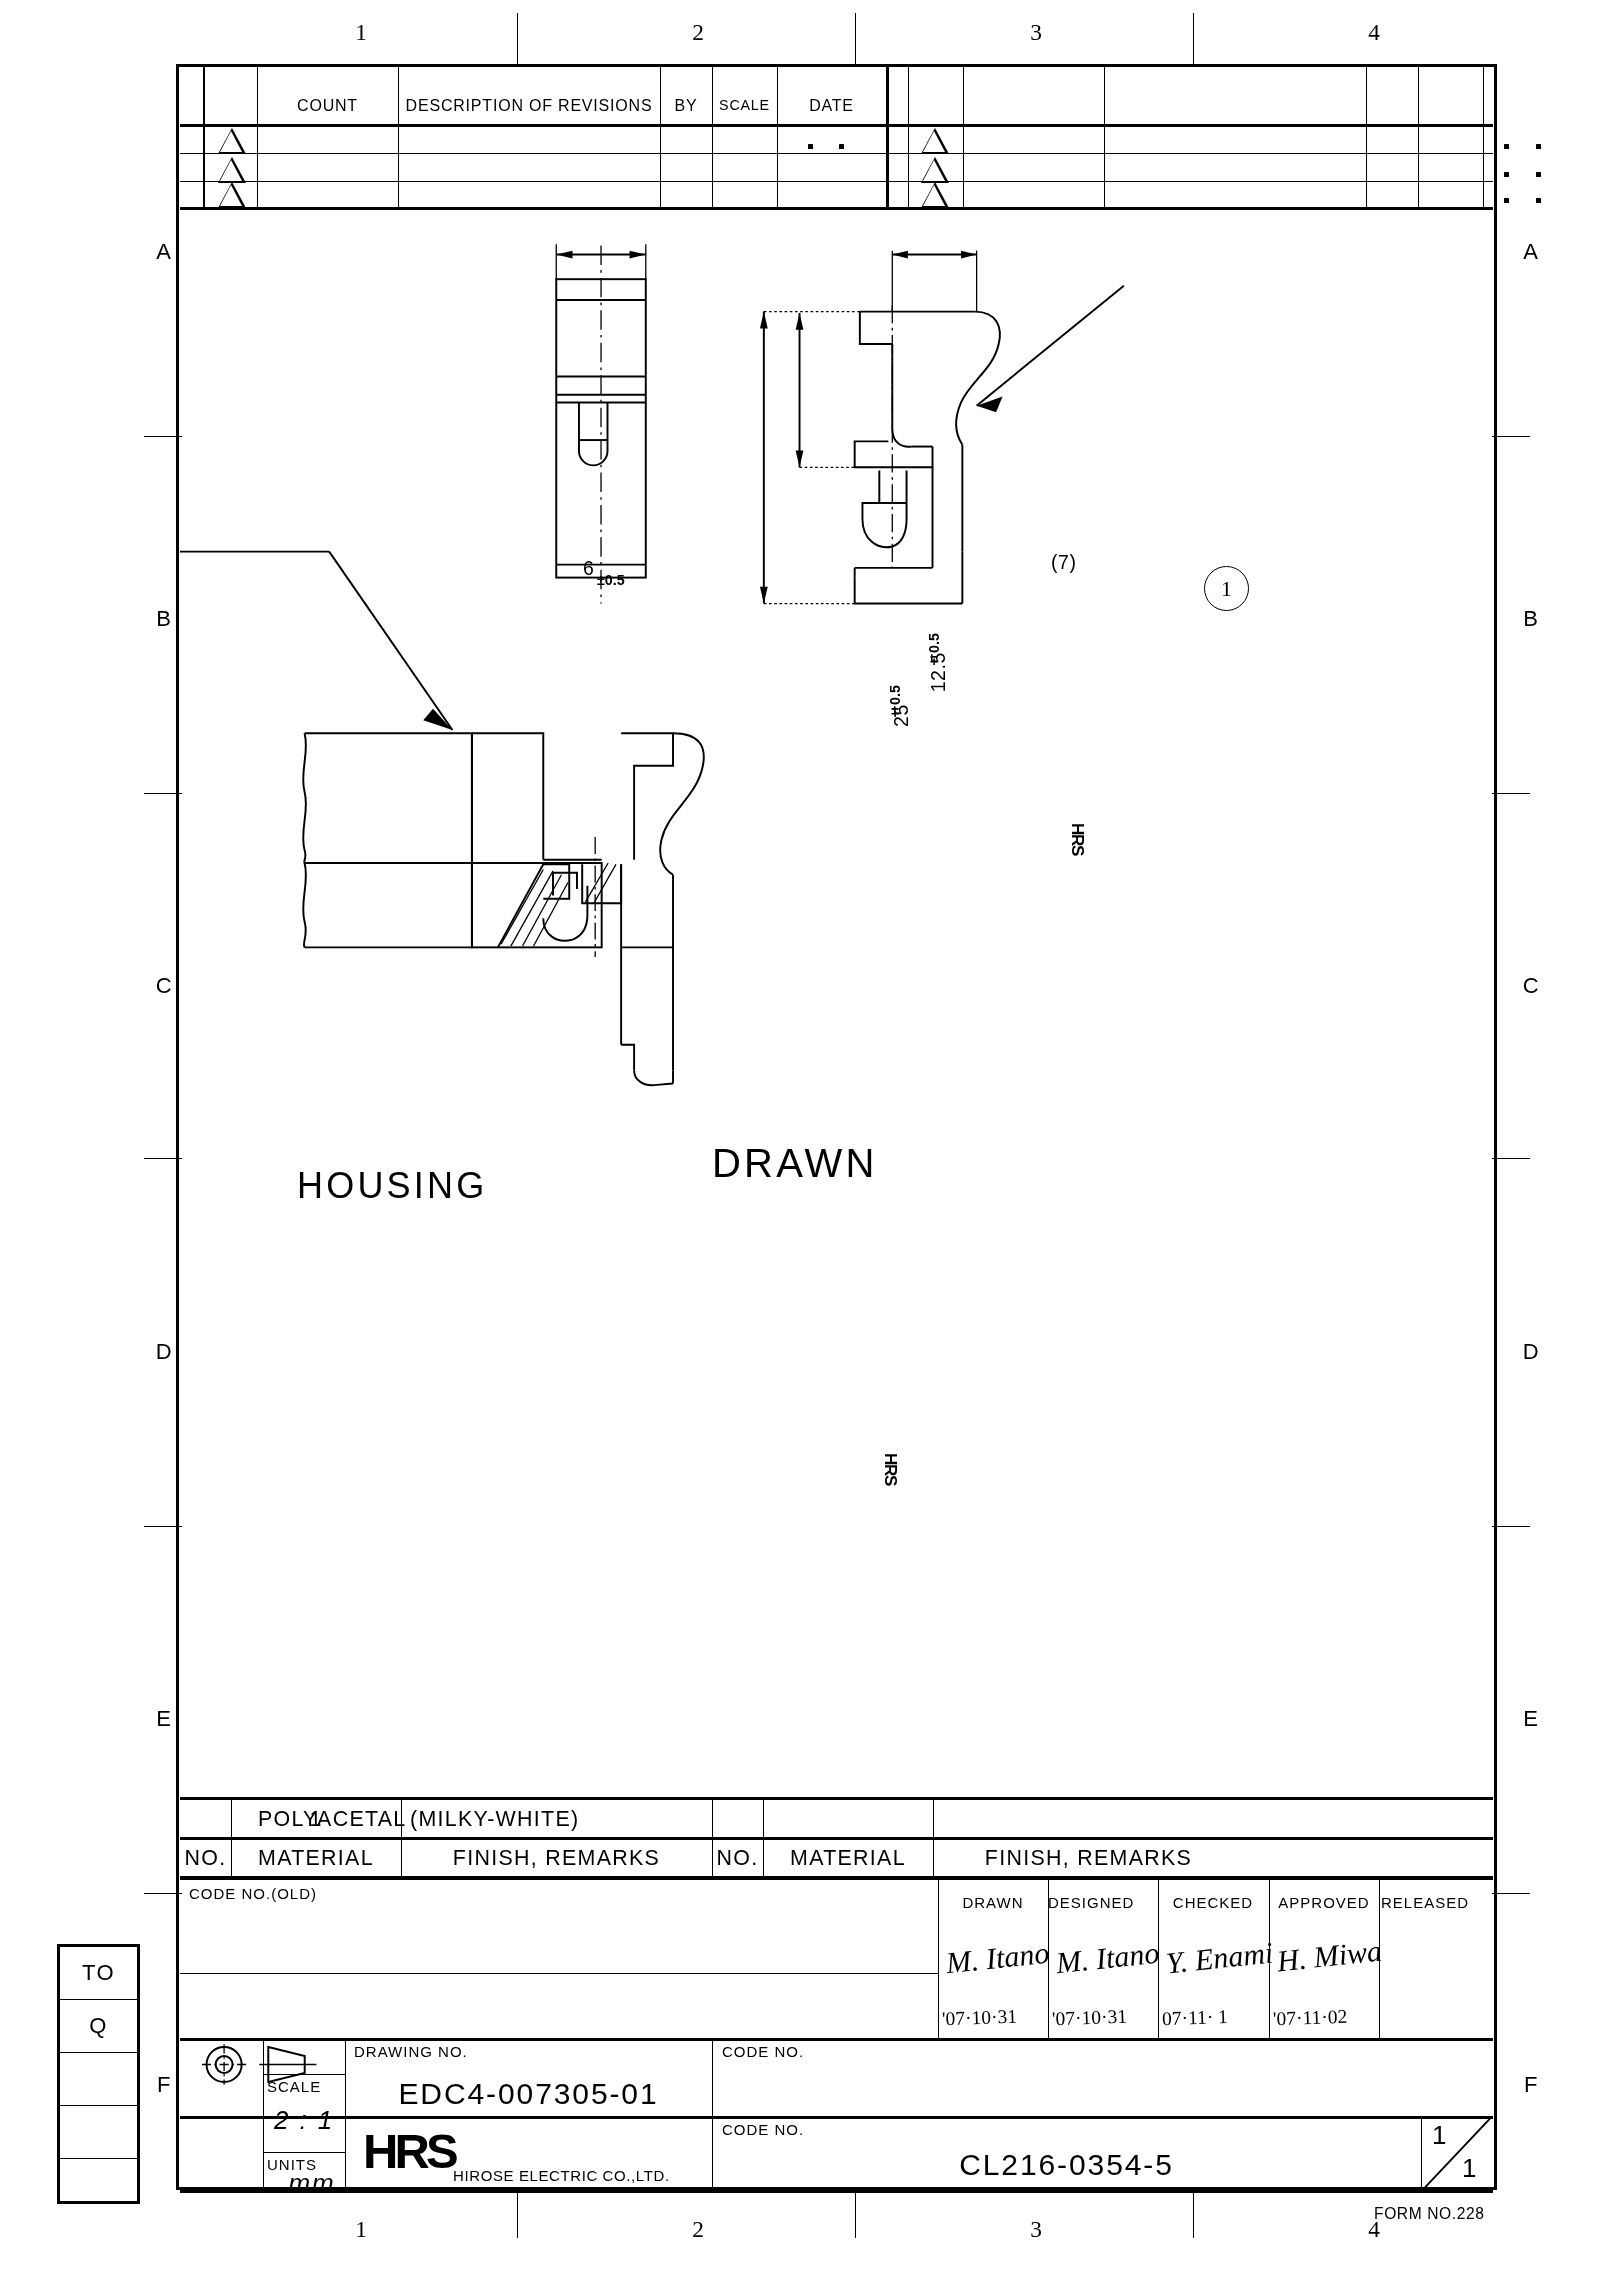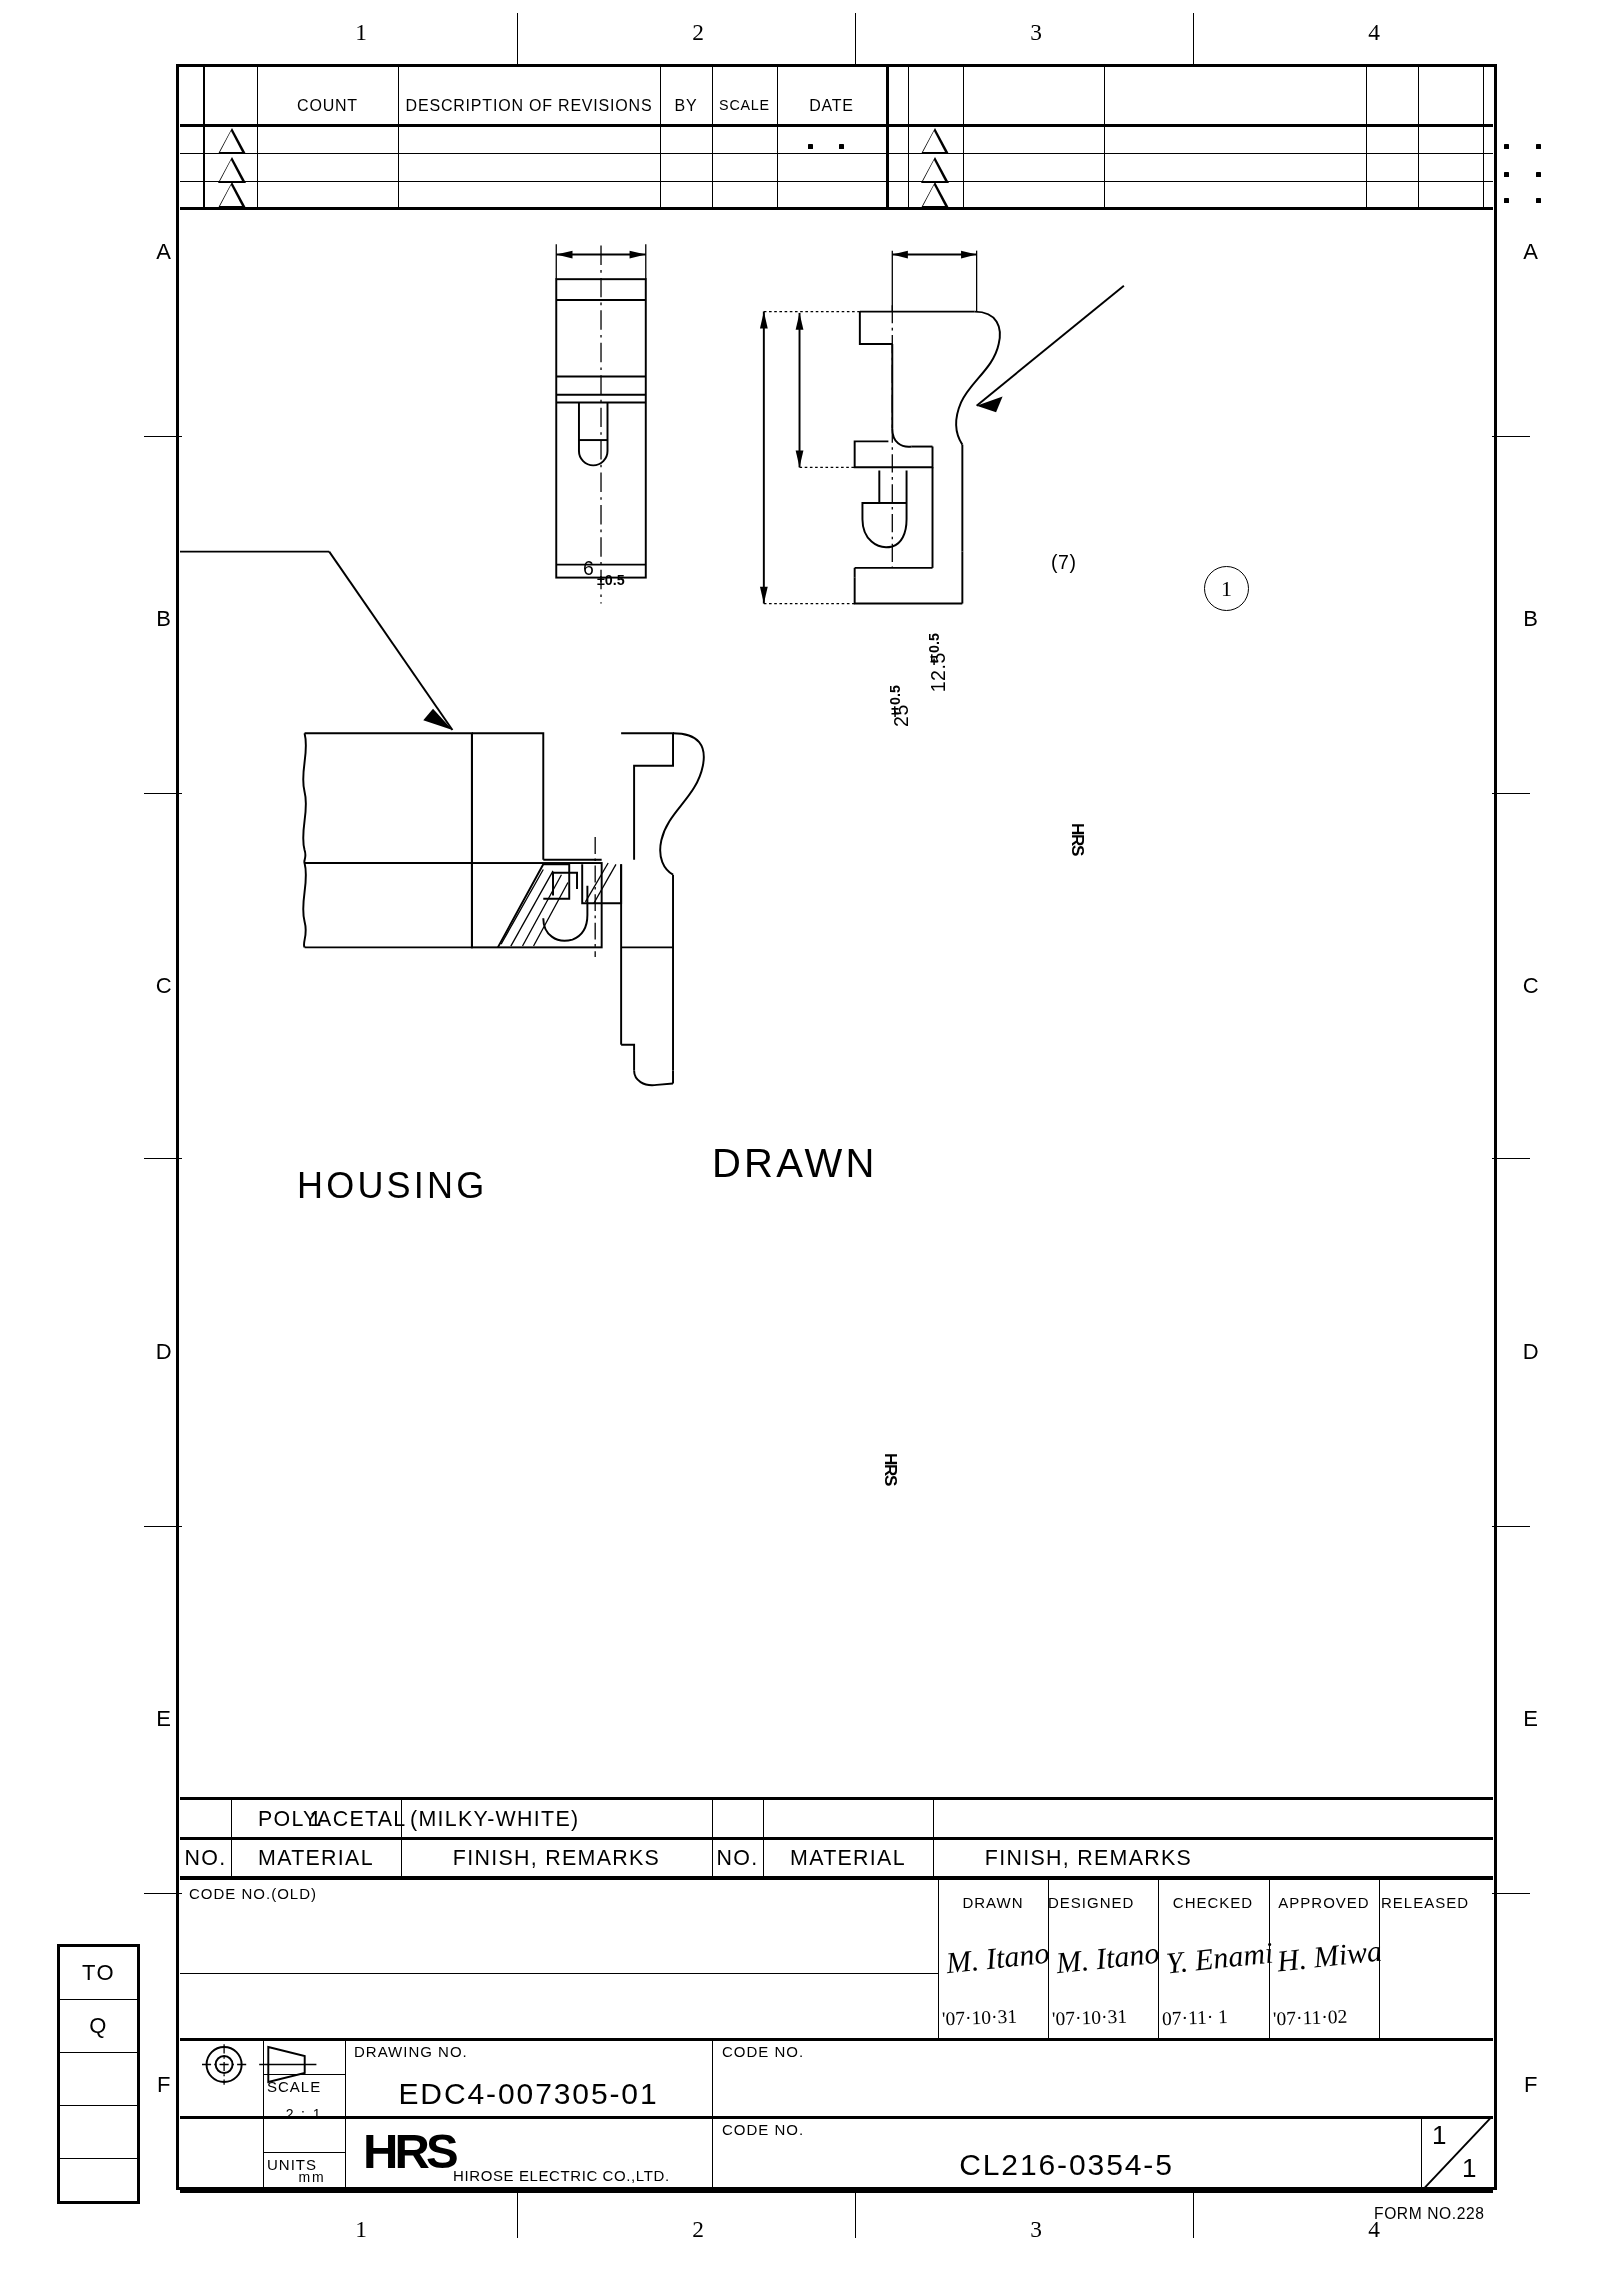--- a/index.html
+++ b/index.html
@@ -74,22 +74,23 @@
   
   .tb-label {
     font-size: 15px; letter-spacing: 1px;
     font-family: "Liberation Sans", sans-serif;
   }
   .tb-big {
     font-size: 30px; letter-spacing: 1.9px;
     font-family: "Liberation Sans", sans-serif;
   }
   .tb-mid {
-    font-size: 14px; letter-spacing: 1.9px;
-    font-family: "Liberation Sans", sans-serif;
+    font-size: 26px; letter-spacing: 1.9px;
+    font-family: "Liberation Sans", sans-serif;
+    font-style: italic;
   }
   .sig {
     font-family: "Liberation Serif", serif;
     font-style: italic; font-size: 30px;
     transform: rotate(-6deg); white-space: nowrap;
   }
   .sigdate {
     font-family: "Liberation Serif", serif;
     font-size: 19.5px; white-space: nowrap;
     transform: rotate(-2deg);

